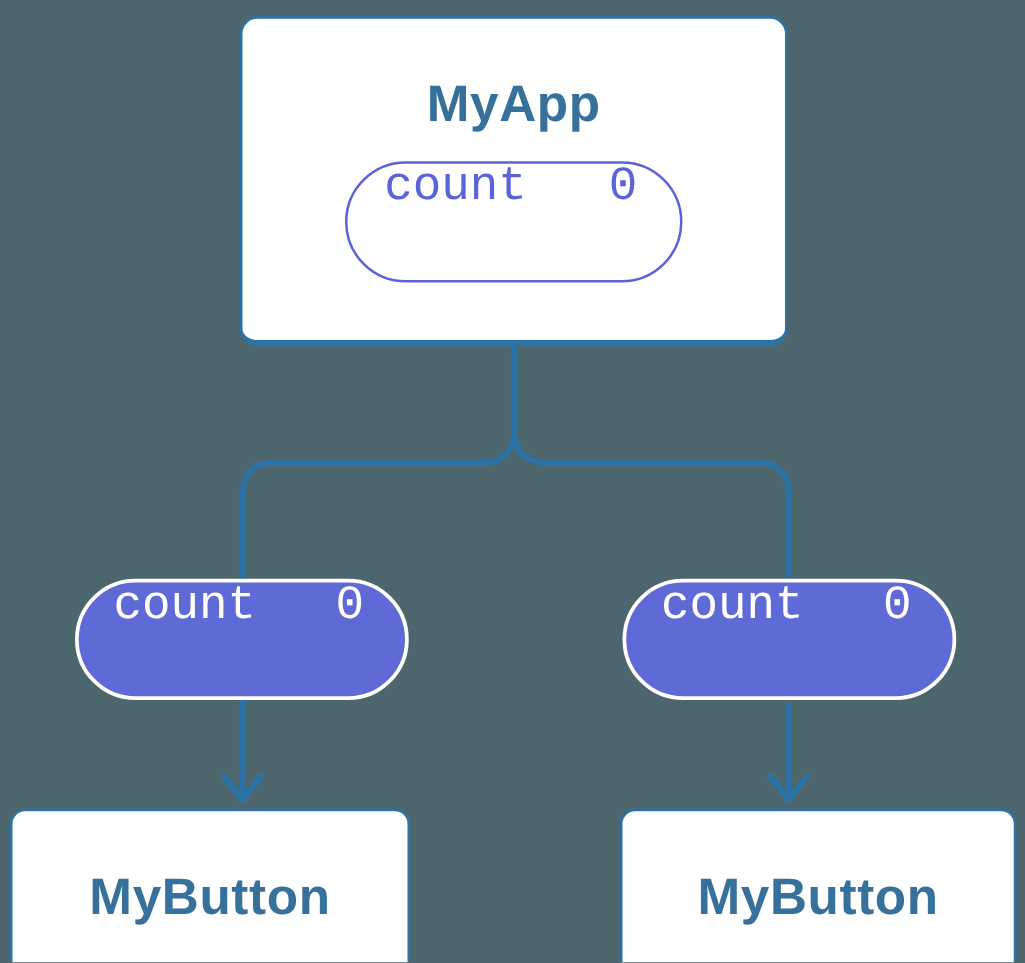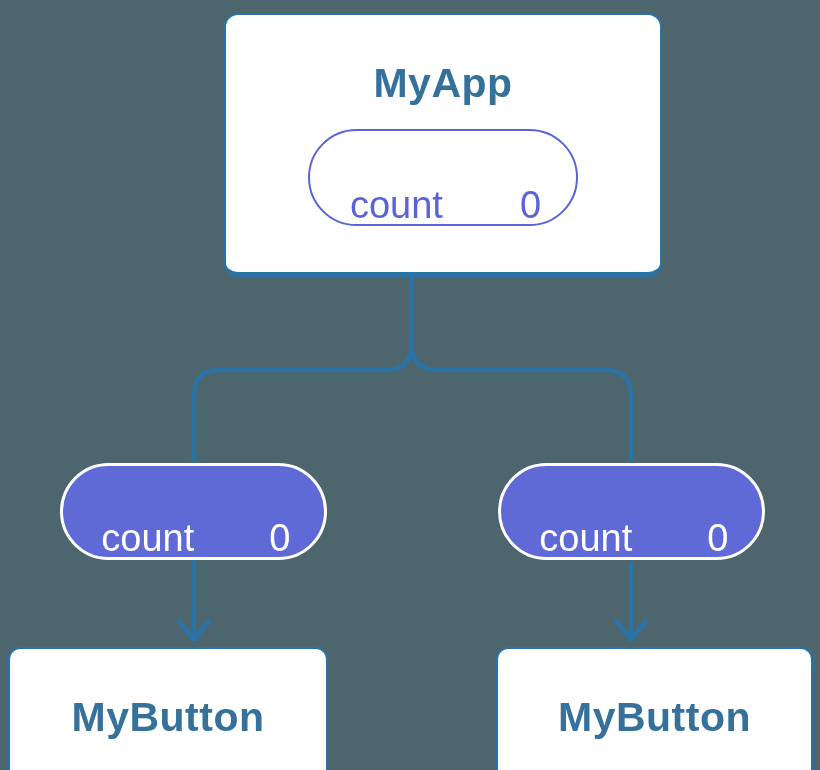--- a/index.html
+++ b/index.html
@@ -22,33 +22,33 @@
   .connector{fill:none;stroke:var(--connector);stroke-width:4.5;}
   .arrow-head{stroke-width:5;stroke-linecap:round;stroke-linejoin:round;}
 
   .box{
     position:absolute;box-sizing:border-box;
     background:var(--box-bg);
     border:2.5px solid var(--box-border);
     border-bottom-width:5px;
     border-radius:14px;
   }
-  .root-box{left:192px;top:13px;width:438px;height:264px;display:flex;flex-direction:column;align-items:center;margin-left:32px;}
+  .root-box{left:192px;top:13px;width:438px;height:264px;display:flex;flex-direction:column;align-items:center;}
   .root-box .box-title{margin-top:46px;}
   .box-title{
     color:var(--box-text);font-size:41px;font-weight:bold;
     line-height:1.1;text-align:center;letter-spacing:.5px;
   }
   .child-box{top:647px;height:144px;border-radius:12px;display:flex;align-items:center;justify-content:center;}
   .child-left{left:8px;width:320px;}
   .child-right{left:496px;width:317px;}
 
   .pill{
-    box-sizing:border-box;display:flex;align-items:flex-end;
-    border-radius:48.5px;overflow:hidden;
+    box-sizing:border-box;display:flex;align-items:flex-start;
+    border-radius:48.5px;overflow:hidden;font-family:Liberation Mono, monospace;
   }
   .pill-outline{
     width:270px;height:97px;margin-top:23px;
     background:var(--box-bg);
     border:2px solid var(--pill-accent);
   }
   .pill-filled{
     position:absolute;width:267px;height:97px;top:463px;
     background:var(--pill-fill);
     border:3px solid #ffffff;

